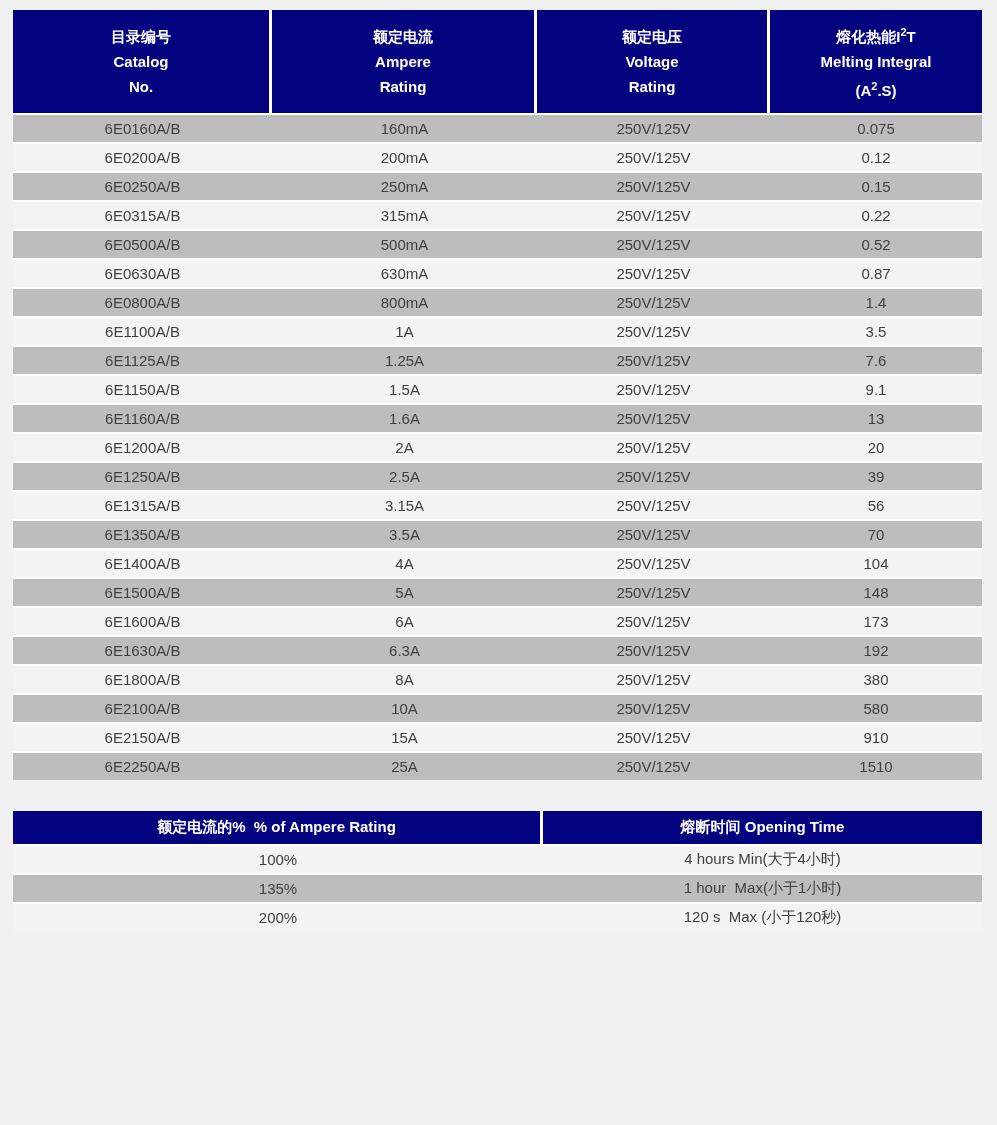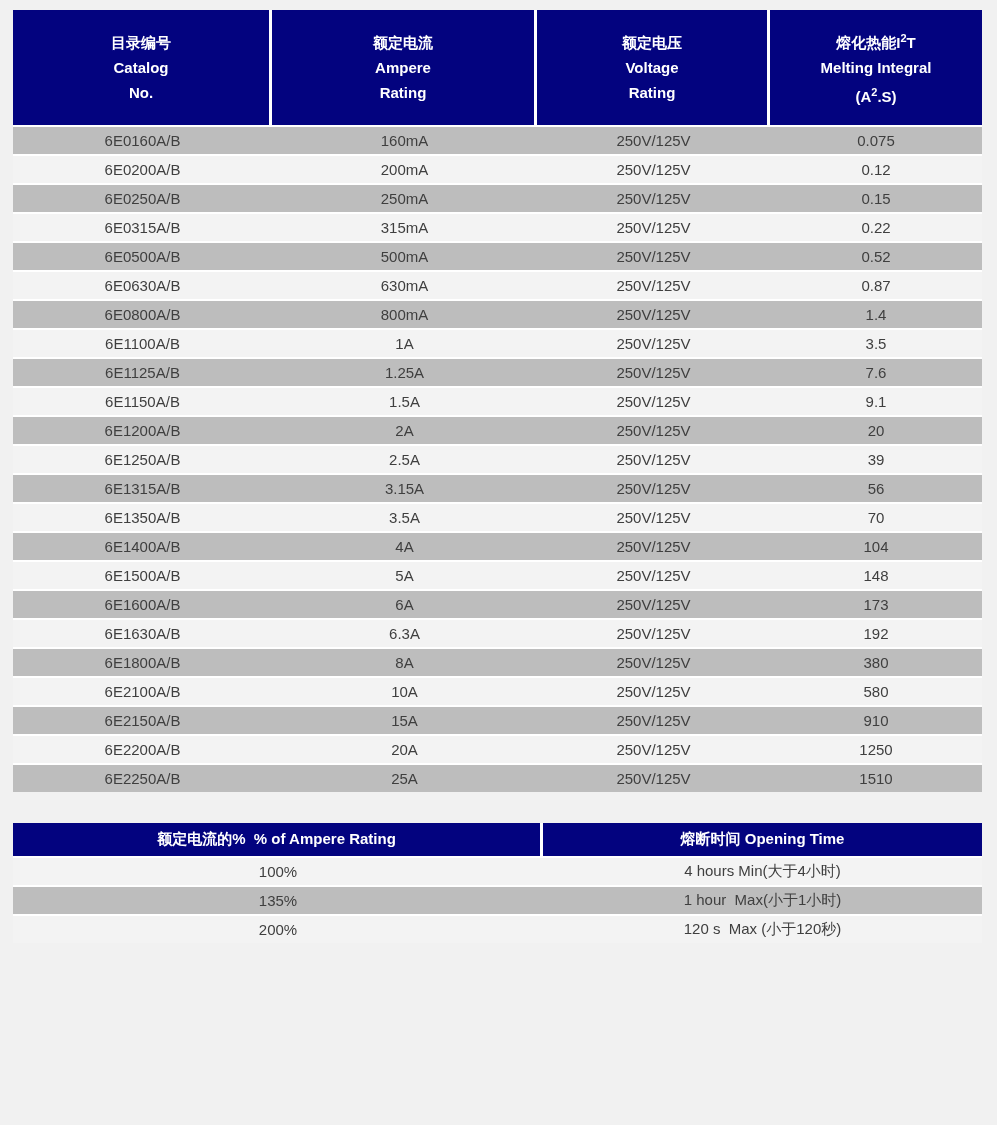--- a/index.html
+++ b/index.html
@@ -22,21 +22,21 @@
     width: 969px;
   }
   th, td { box-sizing: border-box; }
   th {
     background: #03037f;
     color: #ffffff;
     font-weight: bold;
     font-size: 15px;
     text-align: center;
     vertical-align: middle;
-    padding: 16px 0;
+    padding: 10px 0;
   }
   th:not(:last-child) { border-right: 3px solid #ffffff; }
   .h-line { line-height: 25px; }
   sup { font-size: 11px; }
   tbody td {
     text-align: center;
     font-size: 15px;
     color: #3f3f3f;
     height: 29px;
     border-top: 2px solid #ffffff;
@@ -141,20 +141,26 @@
           <td>250V/125V</td>
           <td>7.6</td>
         </tr>
         <tr>
           <td>6E1150A/B</td>
           <td>1.5A</td>
           <td>250V/125V</td>
           <td>9.1</td>
         </tr>
         <tr>
+          <td>6E1160A/B</td>
+          <td>1.6A</td>
+          <td>250V/125V</td>
+          <td>13</td>
+        </tr>
+        <tr>
           <td>6E1200A/B</td>
           <td>2A</td>
           <td>250V/125V</td>
           <td>20</td>
         </tr>
         <tr>
           <td>6E1250A/B</td>
           <td>2.5A</td>
           <td>250V/125V</td>
           <td>39</td>
@@ -205,26 +211,20 @@
           <td>6E2100A/B</td>
           <td>10A</td>
           <td>250V/125V</td>
           <td>580</td>
         </tr>
         <tr>
           <td>6E2150A/B</td>
           <td>15A</td>
           <td>250V/125V</td>
           <td>910</td>
-        </tr>
-        <tr>
-          <td>6E2200A/B</td>
-          <td>20A</td>
-          <td>250V/125V</td>
-          <td>1250</td>
         </tr>
         <tr>
           <td>6E2250A/B</td>
           <td>25A</td>
           <td>250V/125V</td>
           <td>1510</td>
         </tr>
       </tbody>
   </table>
 

